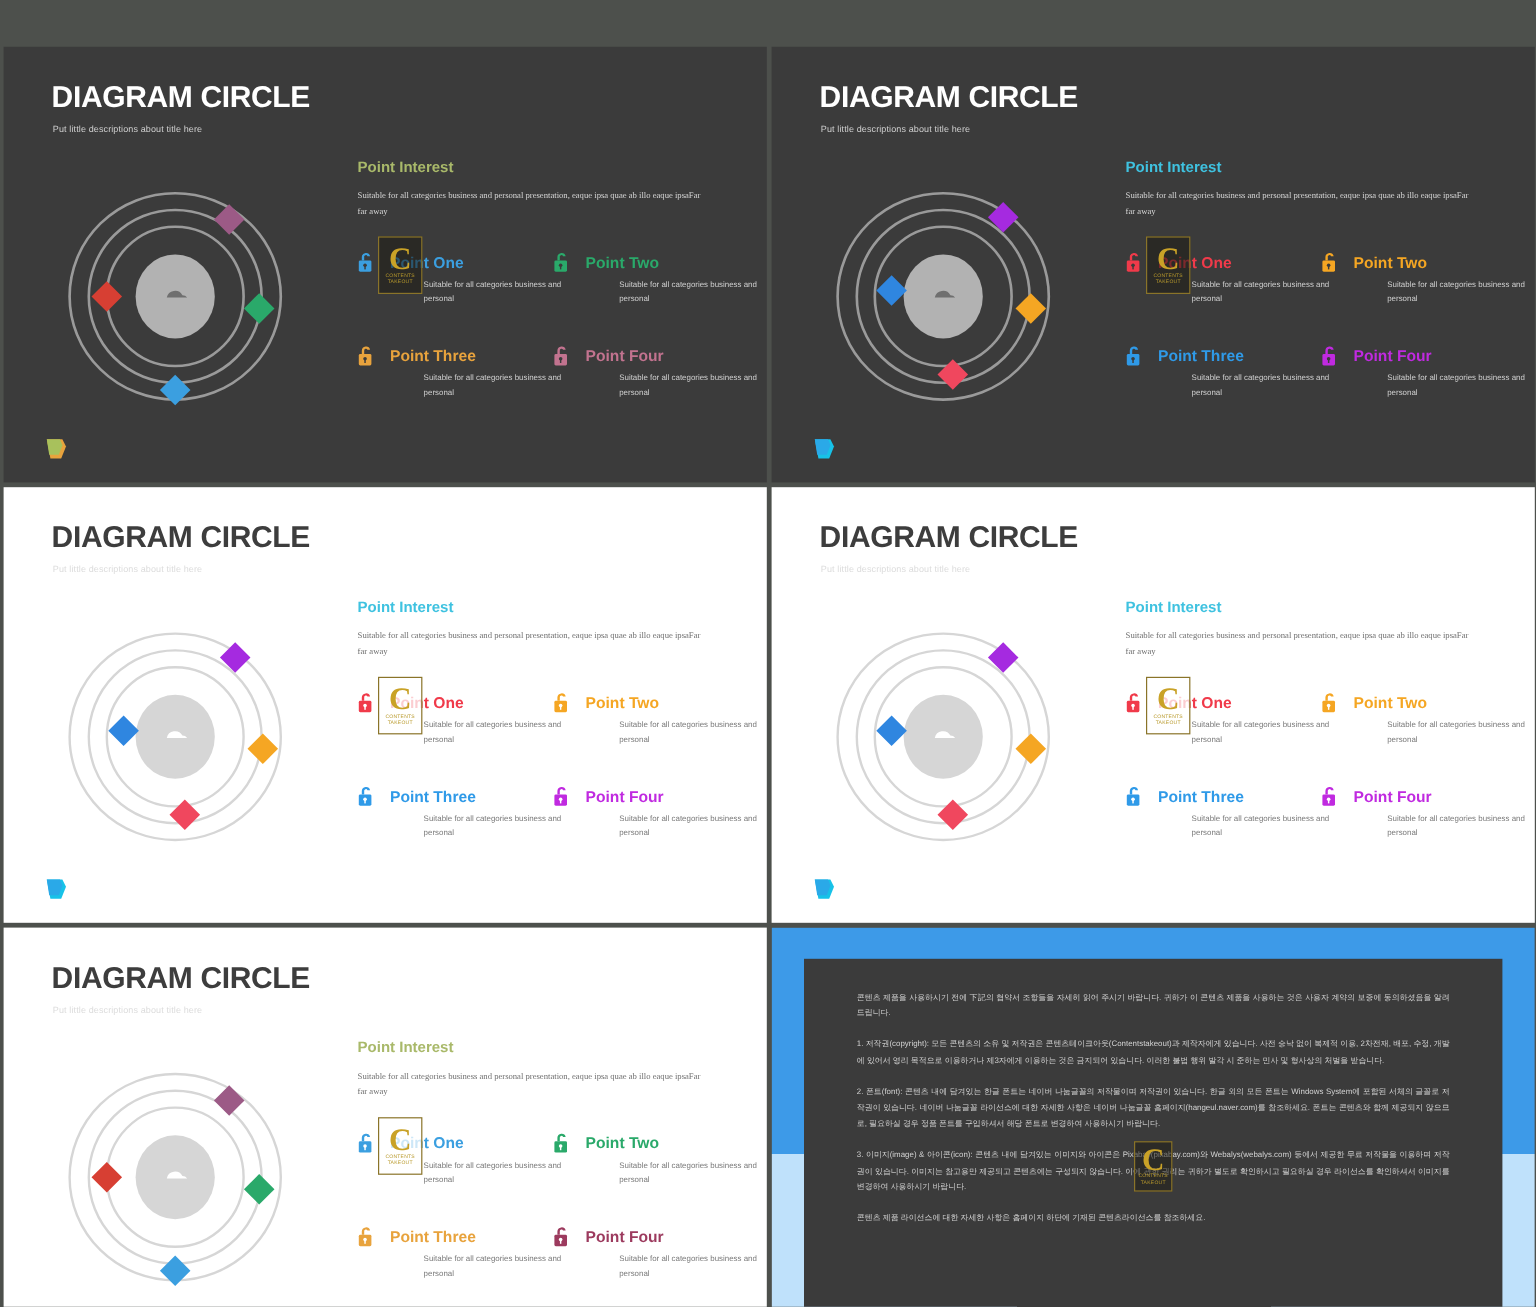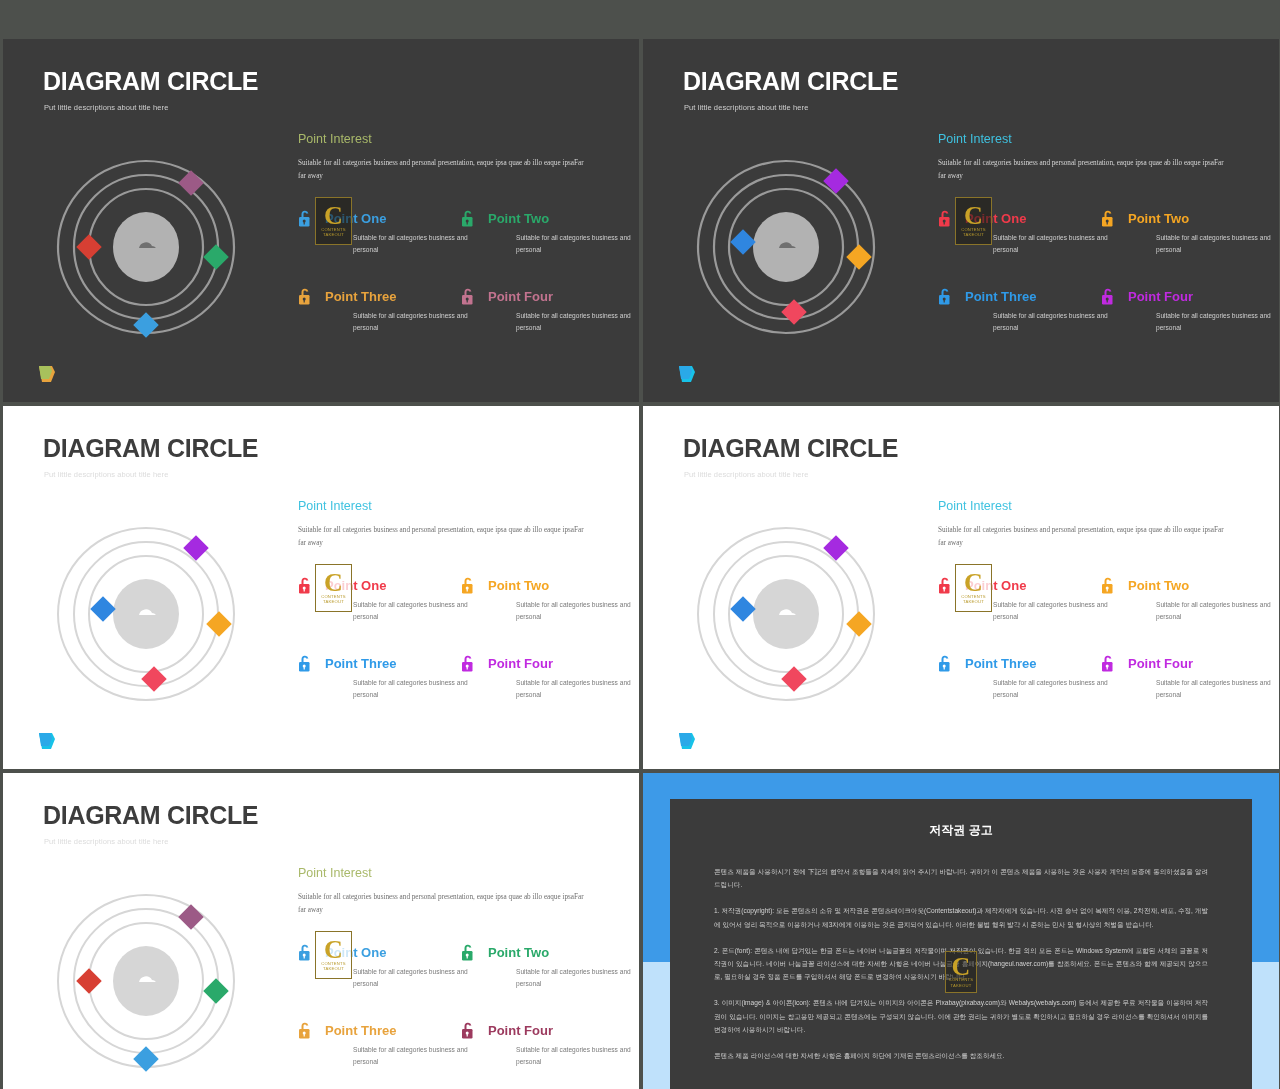--- a/index.html
+++ b/index.html
@@ -36,21 +36,21 @@
   }
   .dark .subtitle{color:#cfcfcf;}
   .light .subtitle{color:#dcdcdc;}
 
   
   .diagram{position:absolute;left:38px;top:108px;width:210px;height:200px;}
   .diagram svg{display:block;}
 
   
   .col{position:absolute;left:292px;top:94px;width:320px;}
-  .pi-head{font-size:12.5px;font-weight:normal;line-height:1;margin:0 0 11px 3px;}
+  .pi-head{font-size:12.5px;font-weight:bold;line-height:1;margin:0 0 11px 3px;}
   .pi-body{font-size:7.2px;line-height:1.85;margin:0 0 26px 3px;width:290px;font-family:Liberation Serif, serif;}
   .dark .pi-body{color:#d6d6d6;}
   .light .pi-body{color:#6f6f6f;}
 
   .points{display:grid;grid-template-columns:163px 163px;row-gap:22px;}
   .pt{position:relative;padding-left:30px;min-height:56px;}
   .lock{position:absolute;left:2px;top:0px;width:16px;height:19px;}
   .pt-title{font-size:13px;font-weight:bold;line-height:1;margin:3px 0 0 0;}
   .pt-desc{font-size:6.6px;line-height:1.75;margin:7px 0 0 28px;width:120px;}
   .dark .pt-desc{color:#cfcfcf;}
@@ -465,21 +465,20 @@
     </div>
     <svg class="logo" viewBox="0 0 24 22">
         <path d="M3 3h13l3 6-4 10H6z" fill="#e8a33d"></path>
         <path d="M3 3h11l2 5-3 8H5z" fill="#a8c15c"></path>
       </svg>
   </div>
 
   <div class="slide">
     <div class="cr-frame"></div>
     <div class="cr-inner">
-      <div class="cr-title">저작권 공고</div>
       <div class="cr-body">
         <p class="cr-p">콘텐츠 제품을 사용하시기 전에 下記의 협약서 조항들을 자세히 읽어 주시기 바랍니다. 귀하가 이 콘텐츠 제품을 사용하는 것은 사용자 계약의 보증에 동의하셨음을 알려드립니다.</p>
         <p class="cr-p">1. 저작권(copyright): 모든 콘텐츠의 소유 및 저작권은 콘텐츠테이크아웃(Contentstakeout)과 제작자에게 있습니다. 사전 승낙 없이 복제적 이용, 2차전재, 배포, 수정, 개발에 있어서 영리 목적으로 이용하거나 제3자에게 이용하는 것은 금지되어 있습니다. 이러한 불법 행위 발각 시 준하는 민사 및 형사상의 처벌을 받습니다.</p>
         <p class="cr-p">2. 폰트(font): 콘텐츠 내에 담겨있는 한글 폰트는 네이버 나눔글꼴의 저작물이며 저작권이 있습니다. 한글 외의 모든 폰트는 Windows System에 포함된 서체의 글꼴로 저작권이 있습니다. 네이버 나눔글꼴 라이선스에 대한 자세한 사항은 네이버 나눔글꼴 홈페이지(hangeul.naver.com)를 참조하세요. 폰트는 콘텐츠와 함께 제공되지 않으므로, 필요하실 경우 정품 폰트를 구입하셔서 해당 폰트로 변경하여 사용하시기 바랍니다.</p>
         <p class="cr-p">3. 이미지(image) &amp; 아이콘(icon): 콘텐츠 내에 담겨있는 이미지와 아이콘은 Pixabay(pixabay.com)와 Webalys(webalys.com) 등에서 제공한 무료 저작물을 이용하며 저작권이 있습니다. 이미지는 참고용만 제공되고 콘텐츠에는 구성되지 않습니다. 이에 관한 권리는 귀하가 별도로 확인하시고 필요하실 경우 라이선스를 확인하셔서 이미지를 변경하여 사용하시기 바랍니다.</p>
         <p class="cr-p">콘텐츠 제품 라이선스에 대한 자세한 사항은 홈페이지 하단에 기재된 콘텐츠라이선스를 참조하세요.</p>
       </div>
       <div class="cr-wm">
         <div class="wm-c">C</div>
         <div class="wm-t">CONTENTS</div>

